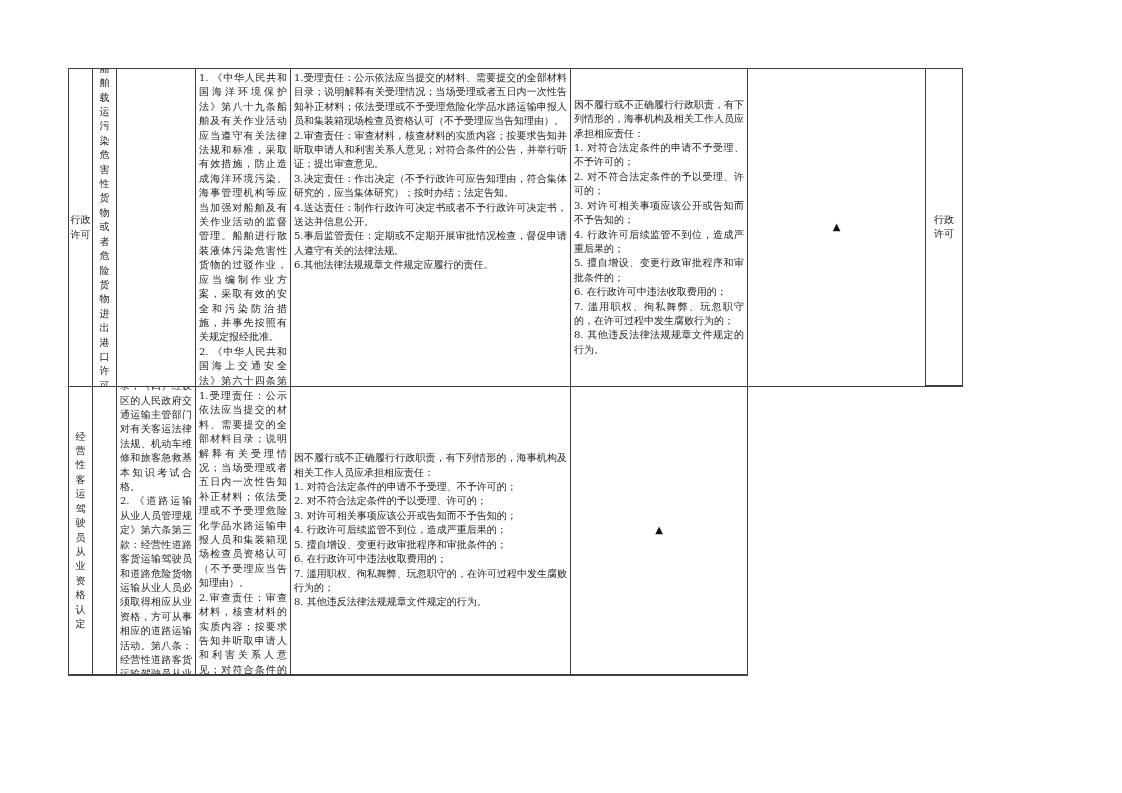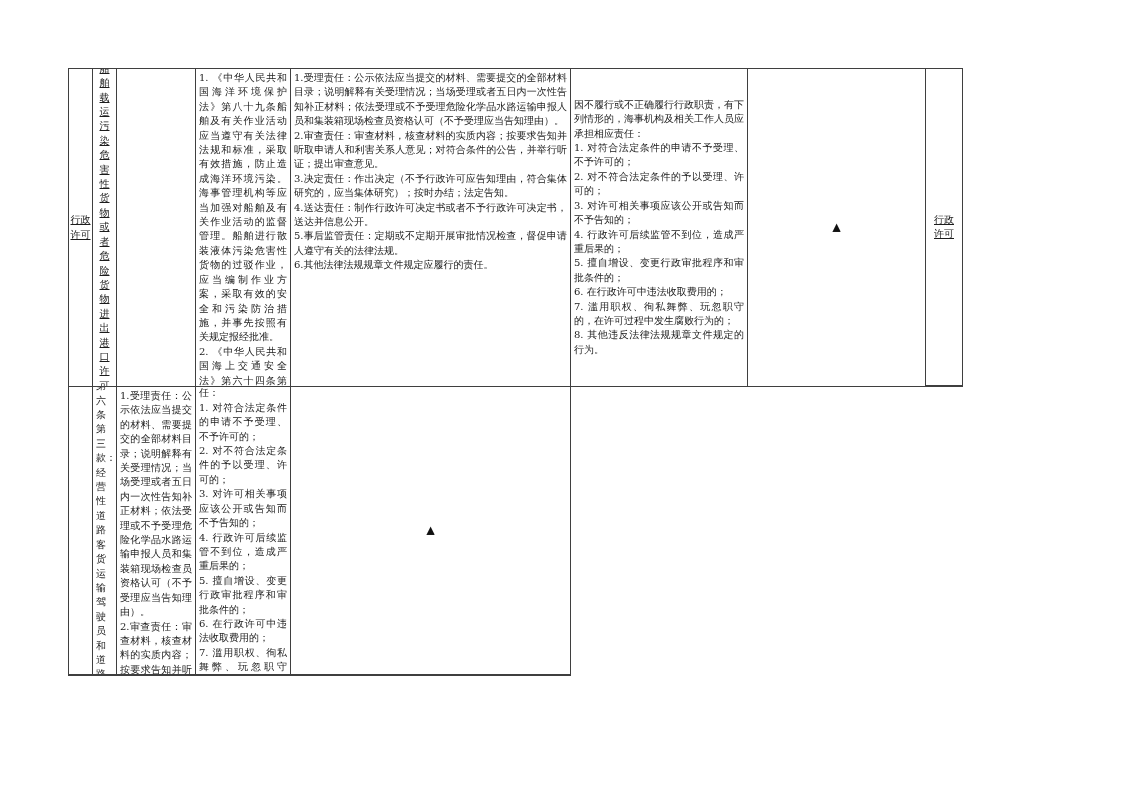--- a/index.html
+++ b/index.html
@@ -8,21 +8,21 @@
   .sheet{position:absolute;left:68px;top:68px;}
   .grid{display:grid;
         grid-template-columns:24px 24px 79px 95px 280px 177px 178px 37px;
         grid-template-rows:318px 289px;
         border-top:1px solid #3f3f3f;border-left:1px solid #3f3f3f;
         width:894px;}
   .cell{box-sizing:border-box;border-right:1px solid #3f3f3f;border-bottom:1px solid #3f3f3f;
         overflow:hidden;display:flex;align-items:flex-start;
         font-size:10px;line-height:14.4px;padding:2px 3px;}
   .cell.vmid{align-items:center;}
-  .cell.hctr{justify-content:center;text-align:center;text-decoration:underline;}
+  .cell.hctr{justify-content:center;text-align:center;}
   .cell.tight{padding:2px 1px;justify-content:center;}
   .txt{white-space:pre-wrap;text-align:justify;word-break:break-all;width:100%;}
   .txt.ctr{text-align:center;}
   .marker{font-size:10px;color:#111;}
   .bb2{border-bottom-width:2px;}
 </style>
 </head>
 <body>
 
 <div class="sheet">
@@ -63,20 +63,23 @@
 8. 其他违反法律法规规章文件规定的行为。</div>
     </div>
     <div class="cell vmid hctr">
       <div class="txt ctr marker">▲</div>
     </div>
 
     <div class="cell vmid hctr tight bb2">
       <div class="txt ctr">行政
 许可</div>
     </div>
+    <div class="cell vmid hctr bb2">
+      <div class="txt ctr">经营性客运驾驶员从业资格认定</div>
+    </div>
     <div class="cell bb2"></div>
     <div class="cell vmid bb2">
       <div class="txt">1. 《中华人民共和国道路运输条例》第九条　从事客运经营的驾驶人员，应当符合下列条件：（一）取得相应的机动车驾驶证；（二）年龄不超过60周岁；（三）3年内无重大以上交通责任事故记录；（四）经设区的人民政府交通运输主管部门对有关客运法律法规、机动车维修和旅客急救基本知识考试合格。
 2. 《道路运输从业人员管理规定》第六条第三款：经营性道路客货运输驾驶员和道路危险货物运输从业人员必须取得相应从业资格，方可从事相应的道路运输活动。第八条：经营性道路客货运输驾驶员从业资格考试由设区的市级道路运输管理机构组织实施，每月组织一次考试。道路危险货物运输从业人员从业资格考试由设区的市级交通运输主管部门组织实施。
 3. 《国家职业资格目录（2021年版）》</div>
     </div>
     <div class="cell bb2">
       <div class="txt">1.受理责任：公示依法应当提交的材料、需要提交的全部材料目录；说明解释有关受理情况；当场受理或者五日内一次性告知补正材料；依法受理或不予受理危险化学品水路运输申报人员和集装箱现场检查员资格认可（不予受理应当告知理由）。
 2.审查责任：审查材料，核查材料的实质内容；按要求告知并听取申请人和利害关系人意见；对符合条件的公告，并举行听证；提出审查意见。
 3.决定责任：作出决定（不予行政许可应告知理由，符合集体研究的，应当集体研究）；按时办结；法定告知。

